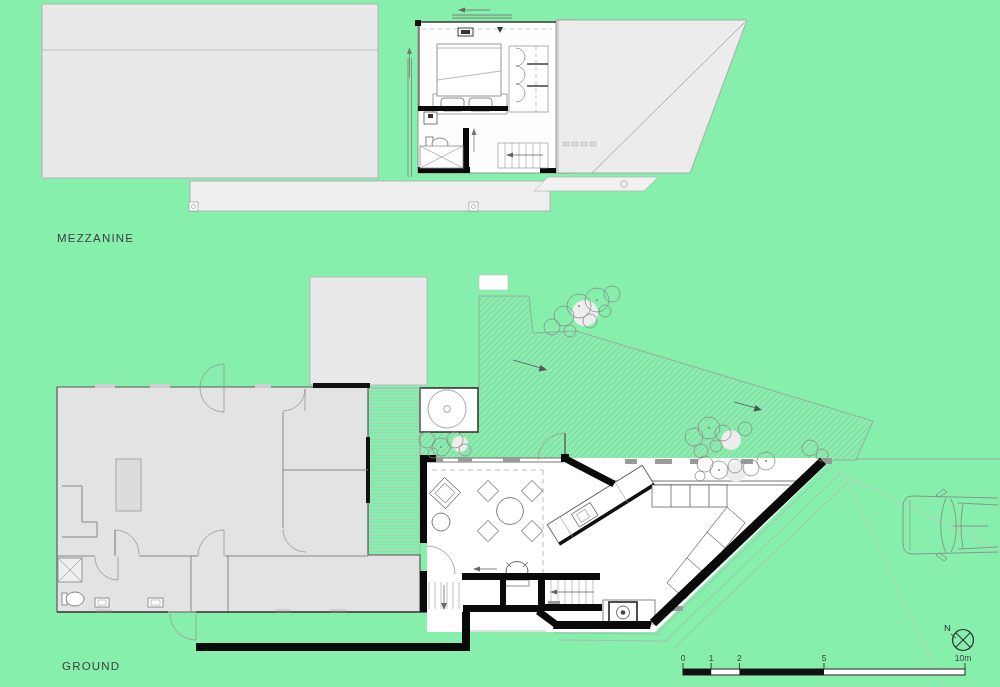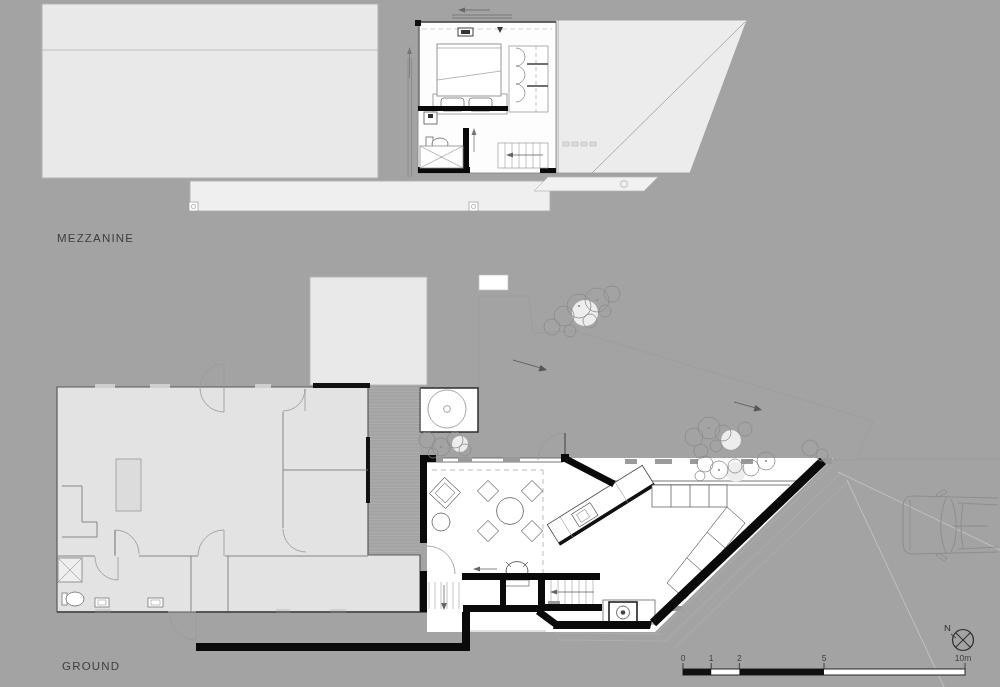--- a/index.html
+++ b/index.html
@@ -1,16 +1,16 @@
 <!DOCTYPE html>
 <html><head>
 <meta charset="utf-8">
 <style>
   html,body{margin:0;padding:0;background:#ffffff;}
-  .wrap{position:relative;width:1000px;height:687px;background:#a3a3a3;overflow:hidden;
+  .wrap{position:relative;width:1000px;height:687px;background:#86efac;overflow:hidden;
         font-family:"Liberation Sans",sans-serif;}
   svg{display:block}
   text{fill:#3a3a3a;}
   .plan-label{font-size:11.5px;letter-spacing:1.2px;fill:#3f3f3f;}
   .scale-num{font-size:8.5px;fill:#444;}
   .north-n{font-size:9.5px;fill:#333;}
 </style>
 </head>
 <body>
 

